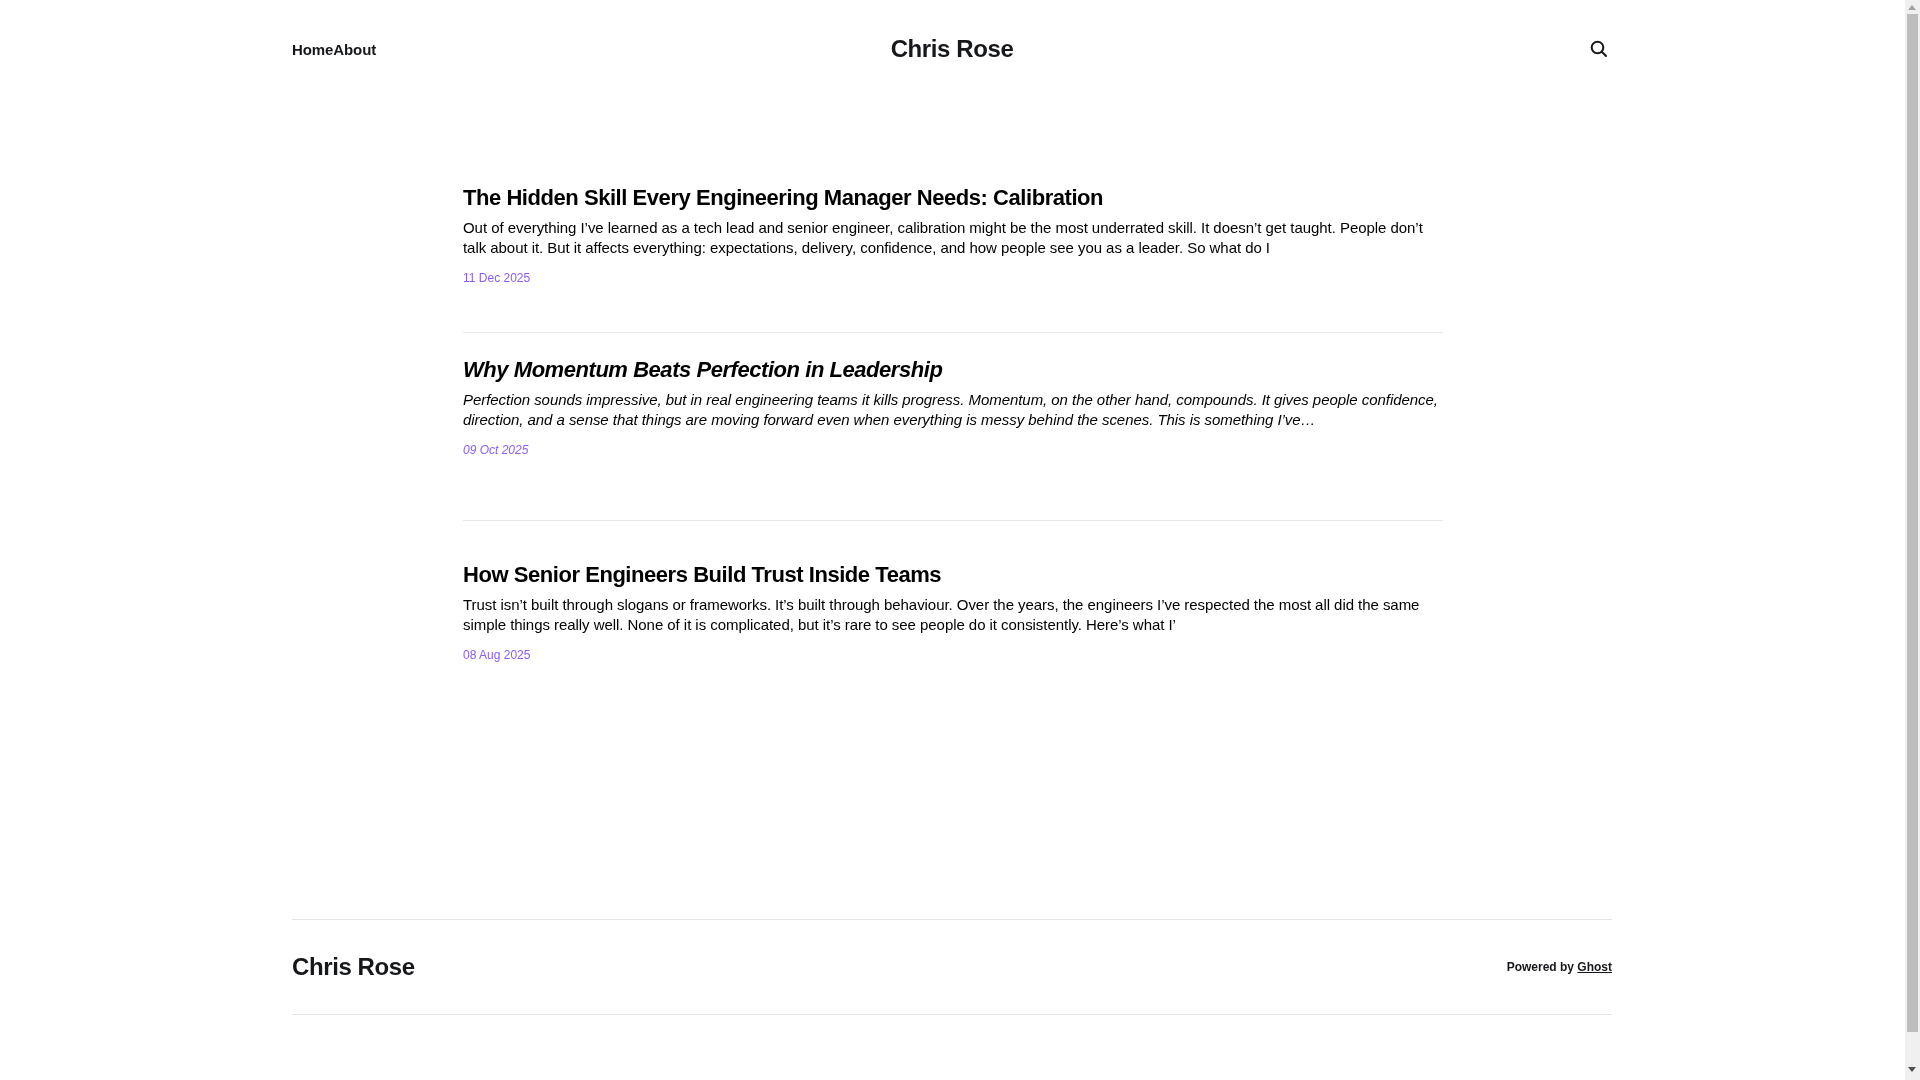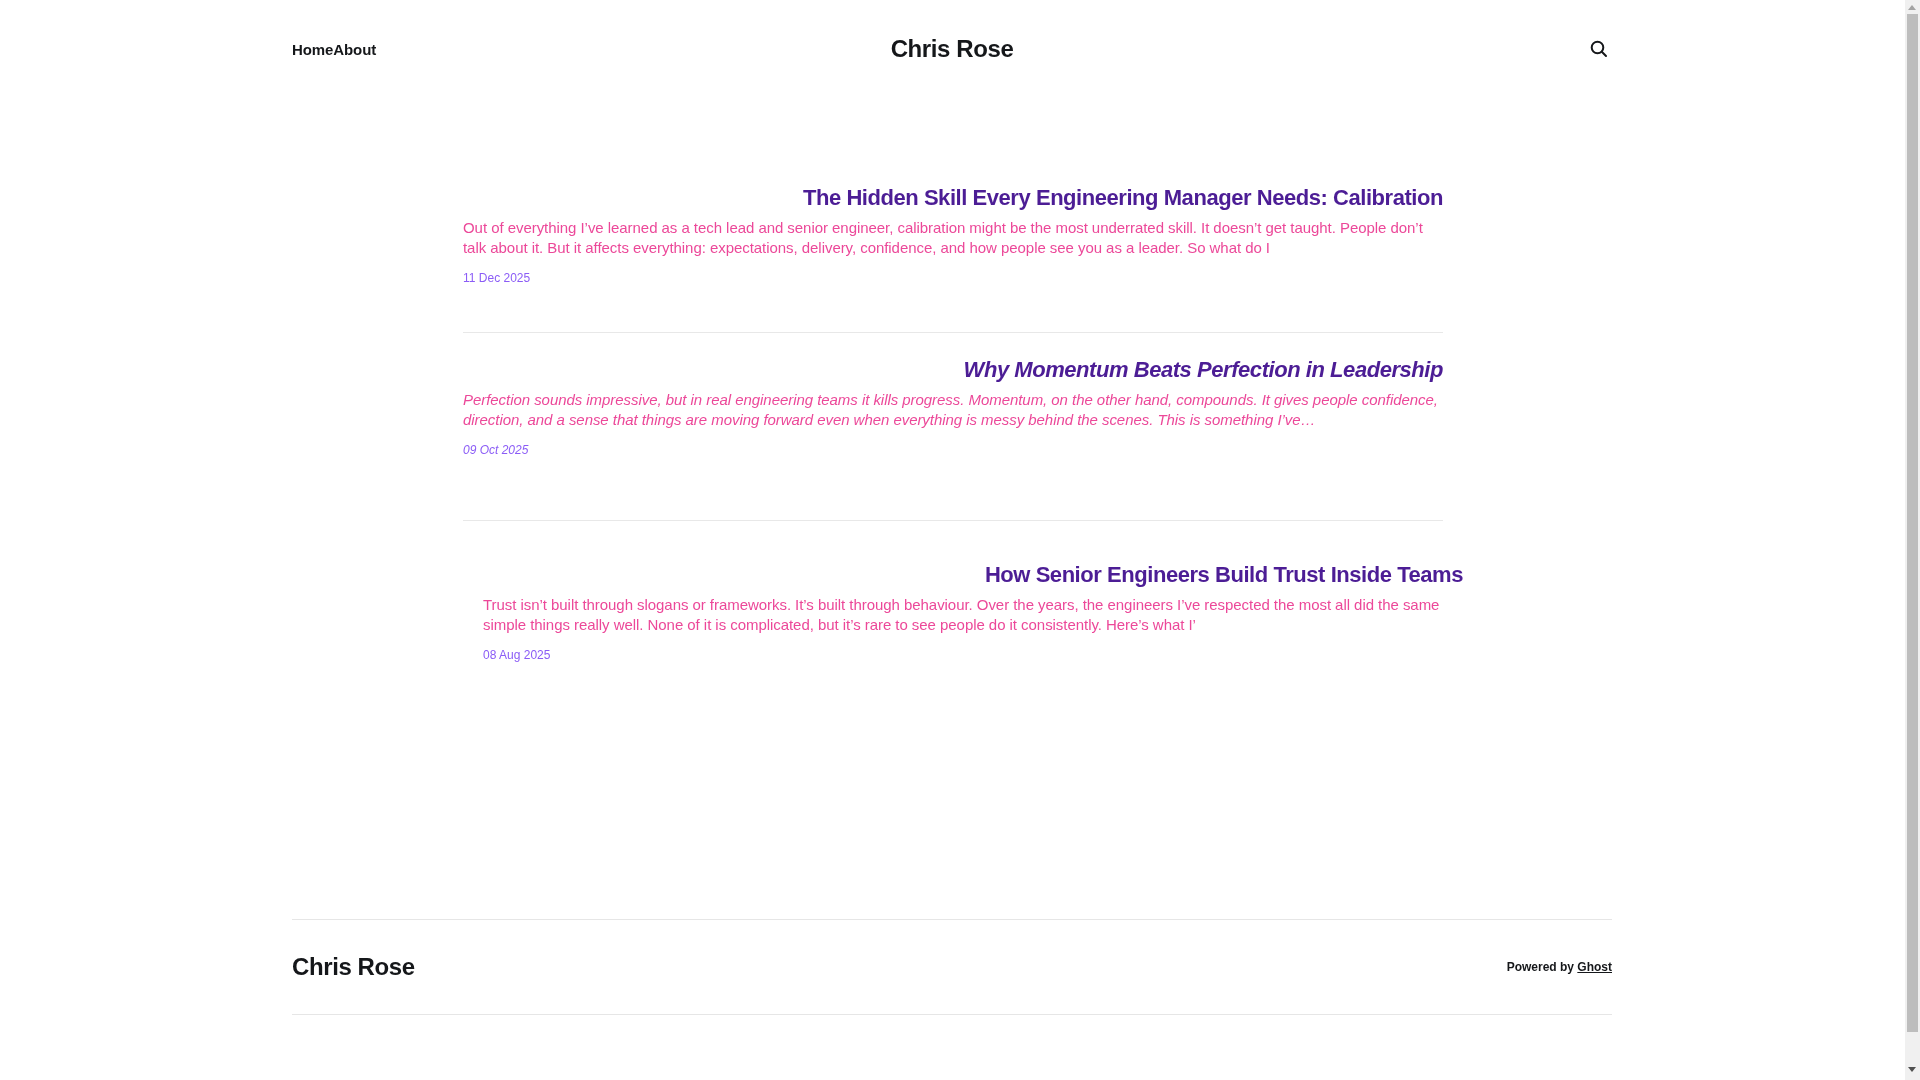--- a/index.html
+++ b/index.html
@@ -26,25 +26,25 @@
     .search-btn {
       position: absolute; left: 1295px; top: 38px; width: 24px; height: 24px;
       display: flex; align-items: center; justify-content: center; cursor: pointer;
       background: none; border: 0;
     }
 
     
     .feed { position: absolute; left: 463px; top: 0; width: 980px; }
     .post { position: absolute; left: 0; width: 980px; }
     .post-title {
-      font-size: 22px; font-weight: 700; line-height: 30px; color: #4c1d95;
-      letter-spacing: -0.45px; text-decoration: none; display: block; text-align: right;
+      font-size: 22px; font-weight: 700; line-height: 30px; color: #000000;
+      letter-spacing: -0.45px; text-decoration: none; display: block;
     }
     .post-excerpt {
-      margin-top: 5px; font-size: 15px; line-height: 20px; color: #ec4899;
+      margin-top: 5px; font-size: 15px; line-height: 20px; color: #000000;
       letter-spacing: -0.05px; width: 980px;
     }
     .post-date {
       margin-top: 11px; font-size: 12px; line-height: 18px; color: #8b5cf6;
     }
     .divider { position: absolute; left: 0; width: 980px; height: 1px; background: #e8e8e8; }
 
     
     .footer-line { position: absolute; left: 292px; width: 1320px; height: 1px; background: #e6e6e6; }
     .footer-title {
@@ -100,21 +100,21 @@
     </article>
     <div class="divider" style="top:332px;"></div>
 
     <article class="post" style="top:355px;font-style:italic;">
       <a href="#" class="post-title">Why Momentum Beats Perfection in Leadership</a>
       <p class="post-excerpt">Perfection sounds impressive, but in real engineering teams it kills progress. Momentum, on the other hand, compounds. It gives people confidence, direction, and a sense that things are moving forward even when everything is messy behind the scenes. This is something I’ve…</p>
       <div class="post-date">09 Oct 2025</div>
     </article>
     <div class="divider" style="top:520px;"></div>
 
-    <article class="post" style="top:560px;margin-left:20px;">
+    <article class="post" style="top:560px;">
       <a href="#" class="post-title">How Senior Engineers Build Trust Inside Teams</a>
       <p class="post-excerpt">Trust isn’t built through slogans or frameworks. It’s built through behaviour. Over the years, the engineers I’ve respected the most all did the same simple things really well. None of it is complicated, but it’s rare to see people do it consistently. Here’s what I’</p>
       <div class="post-date">08 Aug 2025</div>
     </article>
   </main>
 
   <footer>
     <div class="footer-line" style="top:919px;"></div>
     <a href="#" class="footer-title">Chris Rose</a>
     <div class="powered">

